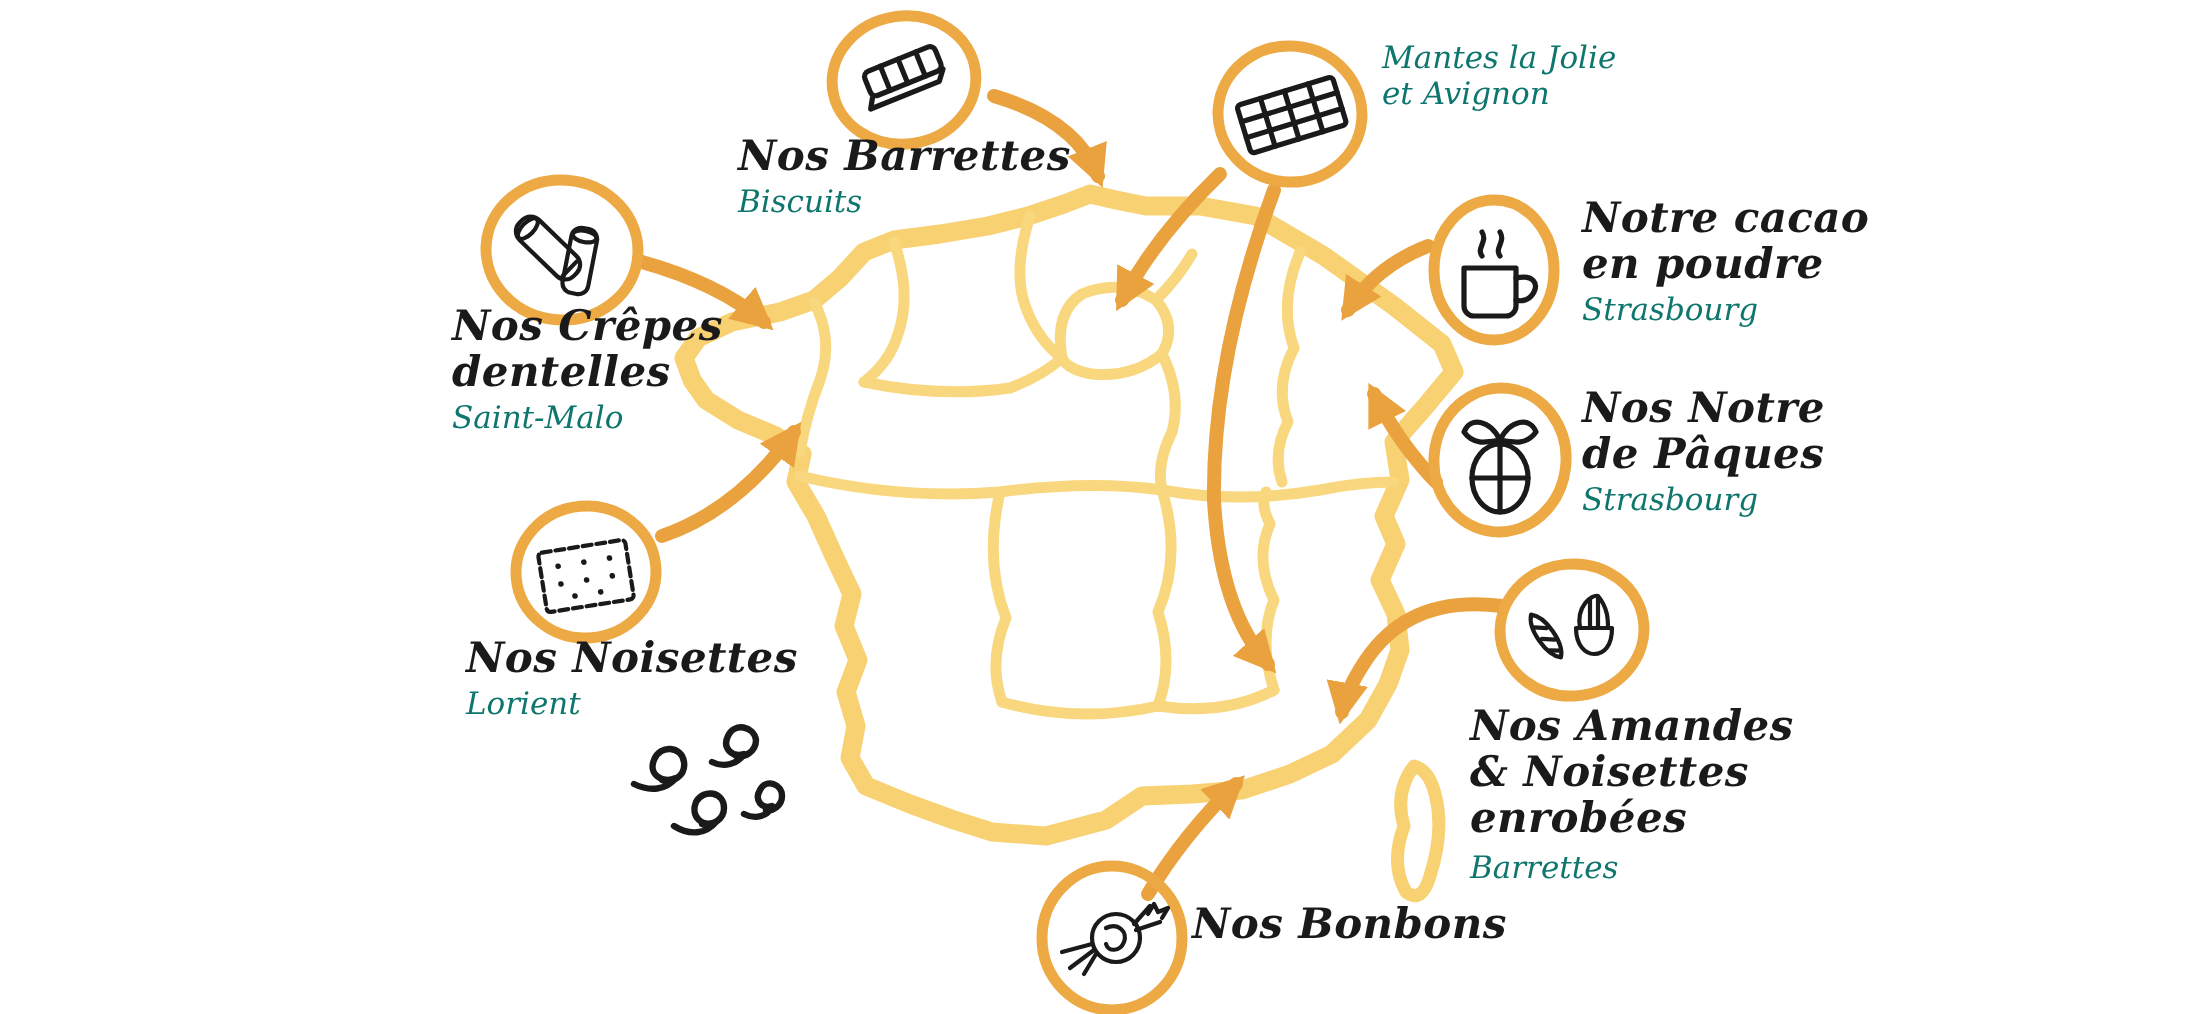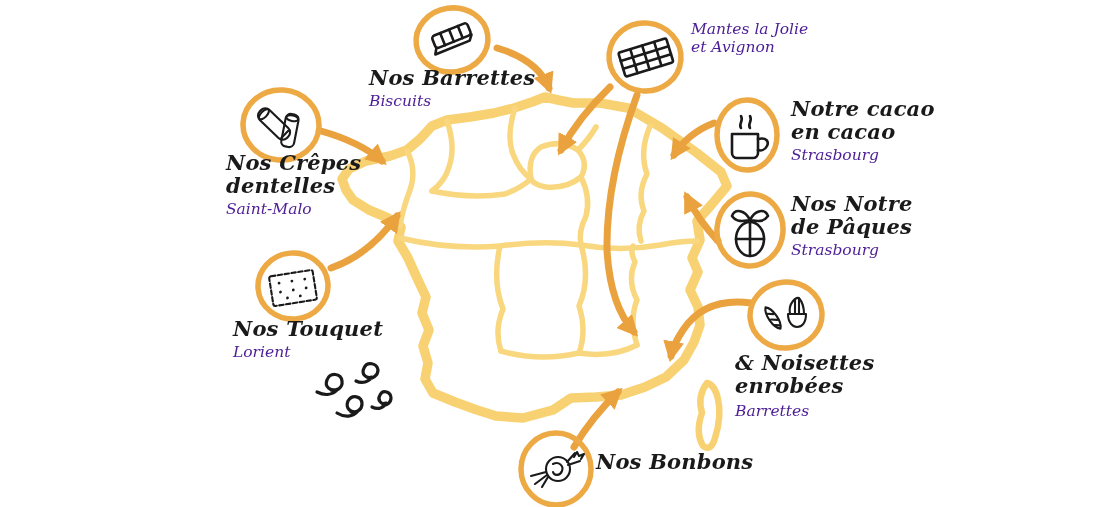--- a/index.html
+++ b/index.html
@@ -20,21 +20,21 @@
   .ah{fill:var(--arrow);}
   .ring{stroke:var(--ring);stroke-width:5.5;fill:none;}
   .ink{stroke:var(--ink);stroke-width:2.6;fill:none;stroke-linecap:round;stroke-linejoin:round;}
   .ink-thin{stroke:var(--ink);stroke-width:2.1;fill:none;stroke-linecap:round;stroke-linejoin:round;}
   .wave{stroke:var(--ink);stroke-width:3.2;fill:none;stroke-linecap:round;stroke-linejoin:round;}
   .dot{fill:var(--ink);stroke:none;}
   .perf{stroke-dasharray:4.5 2.4;}
   
   .label{position:absolute;color:var(--ink);font-family:"DejaVu Serif",serif;font-style:italic;}
   .label .t{font-weight:700;font-size:21px;line-height:1.1;letter-spacing:.2px;}
-  .label .l{font-weight:400;font-size:15.5px;line-height:1.15;margin-top:4px;color:#4c1d95;}
+  .label .l{font-weight:400;font-size:15.5px;line-height:1.15;margin-top:4px;color:#0f766e;}
   .label .ln{display:block;}
   .nowrap{white-space:nowrap;}
   .lbl-barrettes{left:369px;top:66px;}
   .lbl-tablettes{left:691px;top:17px;}
   .lbl-tablettes .l{width:130px;}
   .lbl-cacao{left:791px;top:97px;}
   .lbl-oeufs{left:791px;top:192px;}
   .lbl-amandes{left:735px;top:351px;}
   .lbl-amandes .l{margin-top:6px;}
   .lbl-bonbons{left:596px;top:450px;}
@@ -208,51 +208,52 @@
   <div class="label lbl-tablettes">
     <div class="l">
       <span class="ln">Mantes la Jolie</span>
       <span class="ln">et Avignon</span>
     </div>
   </div>
 
   <div class="label lbl-cacao">
     <div class="t">
       <span class="ln">Notre cacao</span>
-      <span class="ln">en cacao</span>
+      <span class="ln">en poudre</span>
     </div>
     <div class="l nowrap">Strasbourg</div>
   </div>
 
   <div class="label lbl-oeufs">
     <div class="t">
       <span class="ln">Nos Notre</span>
       <span class="ln">de Pâques</span>
     </div>
     <div class="l nowrap">Strasbourg</div>
   </div>
 
   <div class="label lbl-amandes">
     <div class="t">
+      <span class="ln">Nos Amandes</span>
       <span class="ln">&amp; Noisettes</span>
       <span class="ln">enrobées</span>
     </div>
     <div class="l nowrap">Barrettes</div>
   </div>
 
   <div class="label lbl-bonbons">
     <div class="t nowrap">Nos Bonbons</div>
   </div>
 
   <div class="label lbl-crepes">
     <div class="t">
       <span class="ln">Nos Crêpes</span>
       <span class="ln">dentelles</span>
     </div>
     <div class="l nowrap">Saint-Malo</div>
   </div>
 
   <div class="label lbl-biscuits">
-    <div class="t nowrap">Nos Touquet</div>
+    <div class="t nowrap">Nos Noisettes</div>
     <div class="l nowrap">Lorient</div>
   </div>
 
 </div>
 
 </body></html>

